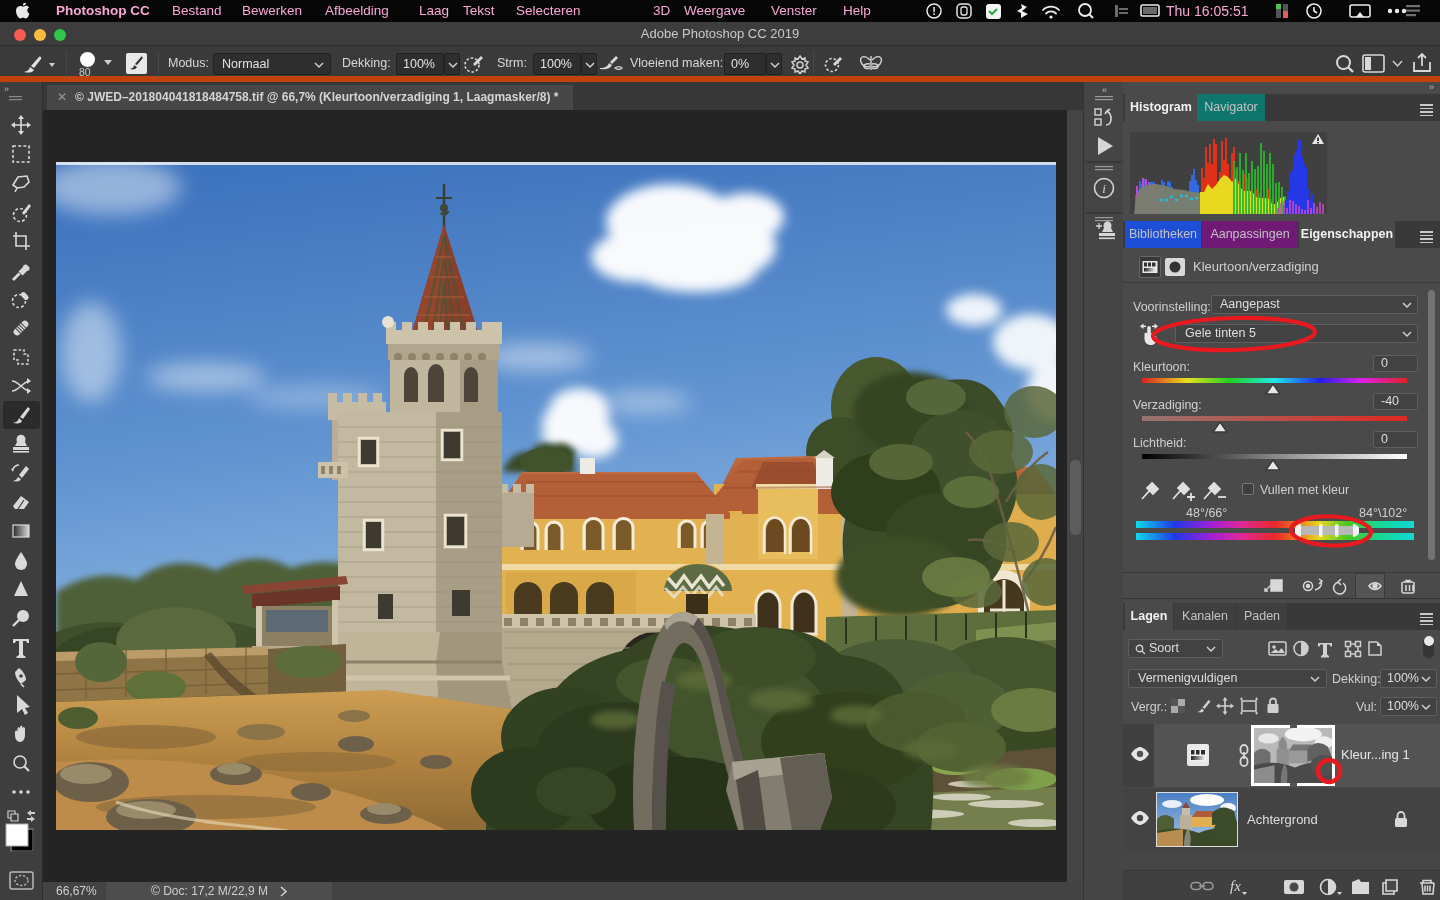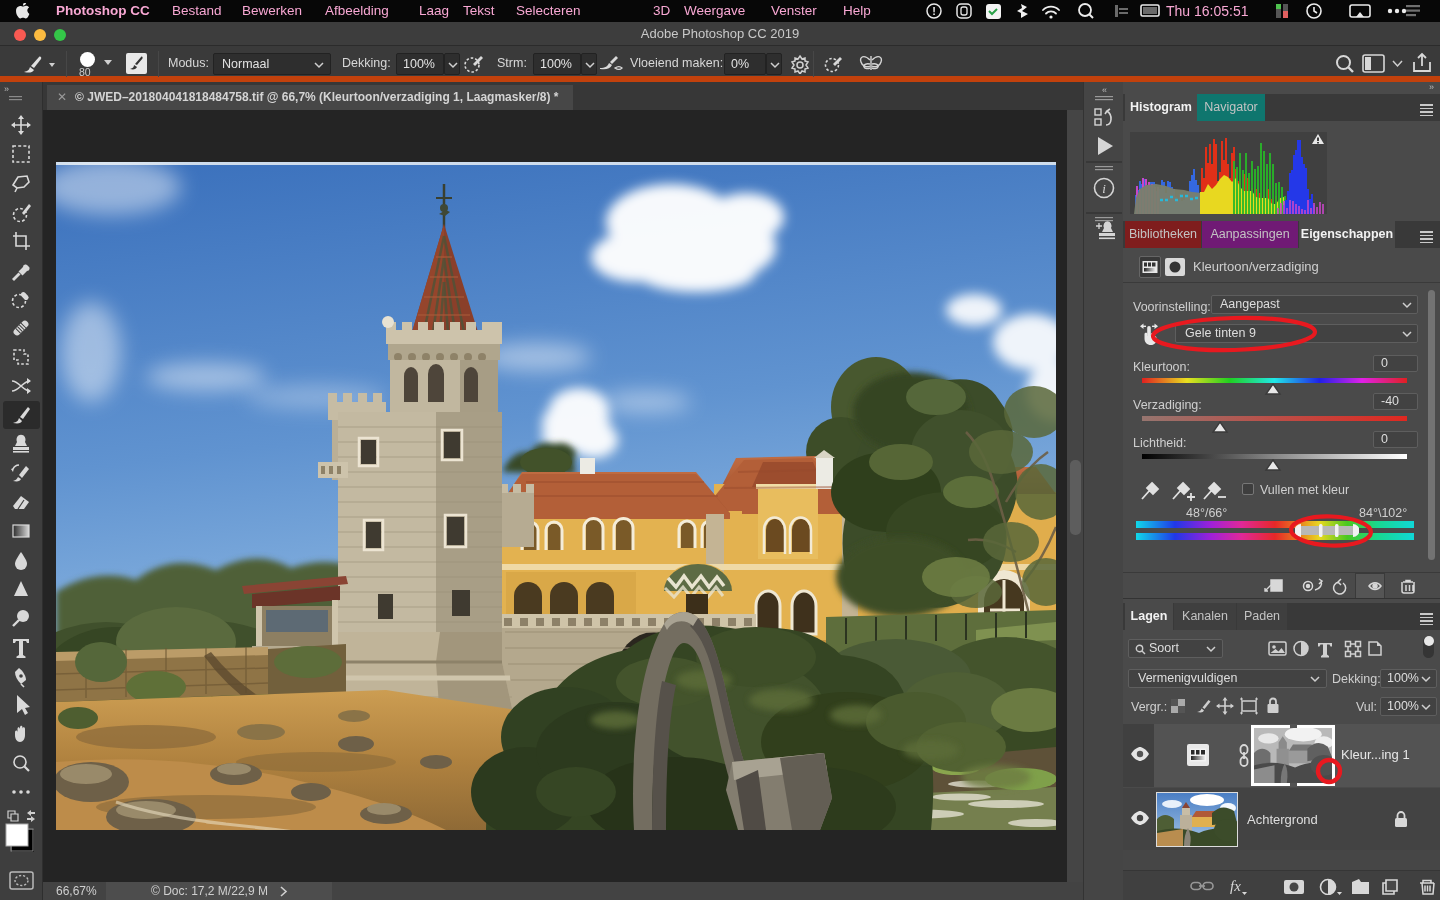--- a/index.html
+++ b/index.html
@@ -882,21 +882,21 @@
       <g stroke="#c846c8" stroke-width="1.6">
           <path d="M148 82V76M151 82V71M154 82V69M157 82V76M160 82V68M163 82V69M166 82V72M169 82V74M172 82V77M175 82V78M178 82V68M181 82V76M184 82V71M187 82V75M190 82V70M193 82V72"></path>
         </g>
       <path d="M188 2 L182 12 H194 Z" fill="#e8e8e8"></path>
       <rect x="187" y="5.5" width="2" height="3.5" fill="#404040"></rect>
       <rect x="187" y="10" width="2" height="1.5" fill="#404040"></rect>
     </svg>
   </div>
 
   <div class="tabstrip" style="top:139px;height:27px;">
-    <div class="ptab" style="left:2px;width:76px;line-height:27px;background:#7f1d1d;">Bibliotheken</div>
+    <div class="ptab" style="left:2px;width:76px;line-height:27px;background:#1d4ed8;">Bibliotheken</div>
     <div class="ptab" style="left:79px;width:96px;line-height:27px;background:#701a75;">Aanpassingen</div>
     <div class="ptab on" style="left:176px;width:96px;line-height:27px;">Eigenschappen</div>
     <div class="hamb" style="top:10px;">
         <div></div>
         <div></div>
         <div></div>
         <div></div>
       </div>
   </div>
 
@@ -932,21 +932,21 @@
     <svg class="a" style="left:15px;top:73px" width="22" height="24" viewBox="0 0 22 24">
       <g fill="#e8e8e8">
         <rect x="9.2" y="5" width="3.6" height="11" rx="1.8"></rect>
         <path d="M6.5 13 c0 -1.8 3 -1.8 3 0 v2 h3 v-1.5 c0 -1.8 3 -1.8 3 0 v1.5 h1 c1.8 0 2 1.2 2 3 0 3.5 -2 6 -5.5 6 -4 0 -6.5 -2.5 -6.5 -6.5 z"></path>
         <path d="M5.5 2.5 l-3.5 2.8 3.5 2.8 z"></path>
         <path d="M16.5 2.5 l3.5 2.8 -3.5 2.8 z"></path>
         <rect x="5" y="4.6" width="3" height="1.4"></rect>
         <rect x="14" y="4.6" width="3" height="1.4"></rect>
       </g>
     </svg>
-    <div class="pwell" style="left:52px;top:76px;width:243px;height:19px;line-height:17px;"><span style="padding-left:9px;">Gele tinten 9</span>
+    <div class="pwell" style="left:52px;top:76px;width:243px;height:19px;line-height:17px;"><span style="padding-left:9px;">Gele tinten 5</span>
       <svg style="position:absolute;right:5px;top:6px" width="10" height="7">
           <path d="M1 1l4 4 4-4" fill="none" stroke="#cfcfcf" stroke-width="1.5"></path>
         </svg>
     </div>
     <svg class="a" style="left:24px;top:52px" width="175" height="70" viewBox="0 0 175 70">
       <ellipse cx="87" cy="34" rx="81" ry="16" fill="none" stroke="#e8191f" stroke-width="4.2" transform="rotate(-1.5 87 34)"></ellipse>
     </svg>
     <div class="lbl" style="left:10px;top:112px;">Kleurtoon:</div>
     <div class="pwell" style="left:250px;top:107px;width:45px;height:17px;line-height:15px;"><span style="padding-left:7px;">0</span></div>
     <div class="a" style="left:19px;top:130px;width:265px;height:5px;background:linear-gradient(to right,#e02020,#e8e020 17%,#20d020 33%,#20e8e8 50%,#2020e8 67%,#e020e8 83%,#e02020);"></div>

